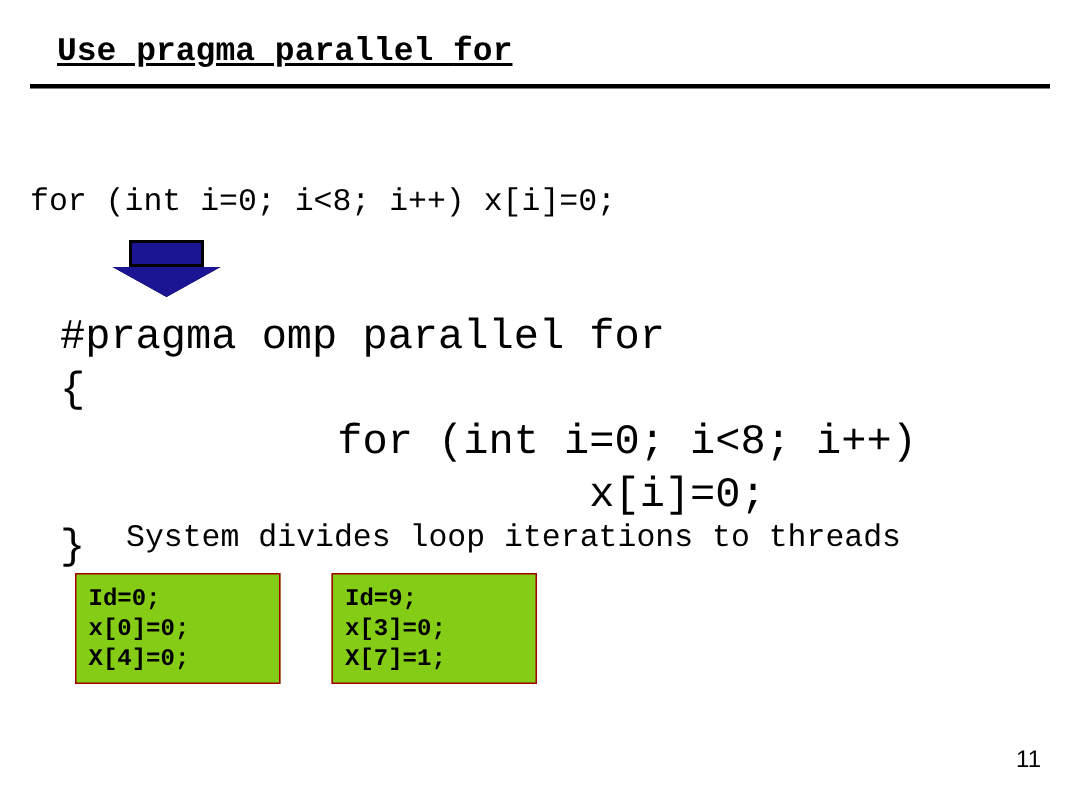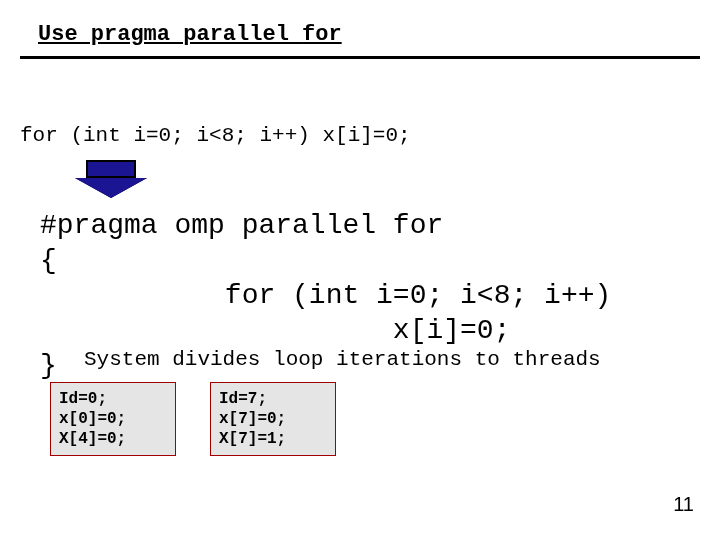--- a/index.html
+++ b/index.html
@@ -85,36 +85,36 @@
   }
   .boxes {
     position: absolute;
     left: 50px;
     top: 382px;
     display: flex;
     gap: 34px;
   }
   .tbox {
     border: 1.6px solid #a00000;
-    background: #e5e5e5;
-    padding: 6px 8px 6px 8px;
+    background: #84cc16;
+    padding: 6px 19px 6px 8px;
     font-family: "Courier New", Courier, monospace;
     font-size: 16px;
     font-weight: bold;
     line-height: 1.25;
     white-space: pre;
     width: 108px;
     box-sizing: content-box;
   }
   .pagenum {
     position: absolute;
     right: 26px;
     bottom: 24px;
     font-family: Arial, sans-serif;
-    font-size: 20px;
+    font-size: 16px;
   }
 </style>
 </head>
 <body>
 
 <div class="slide">
 
   <div class="title-wrap">
     <span class="title"><span>Use pragma parallel </span><span class="kw">for</span></span>
   </div>
@@ -133,20 +133,20 @@
            for (int i=0; i&lt;8; i++)
                      x[i]=0;
 }</div>
 
   <div class="caption">System divides loop iterations to threads</div>
 
   <div class="boxes">
     <div class="tbox"><span>Id=0;</span>
 <span>x[0]=0;</span>
 <span>X[4]=0;</span></div>
-    <div class="tbox"><span>Id=7;</span>
-<span>x[7]=0;</span>
+    <div class="tbox"><span>Id=9;</span>
+<span>x[3]=0;</span>
 <span>X[7]=1;</span></div>
   </div>
 
   <div class="pagenum">11</div>
 
 </div>
 
 </body></html>

